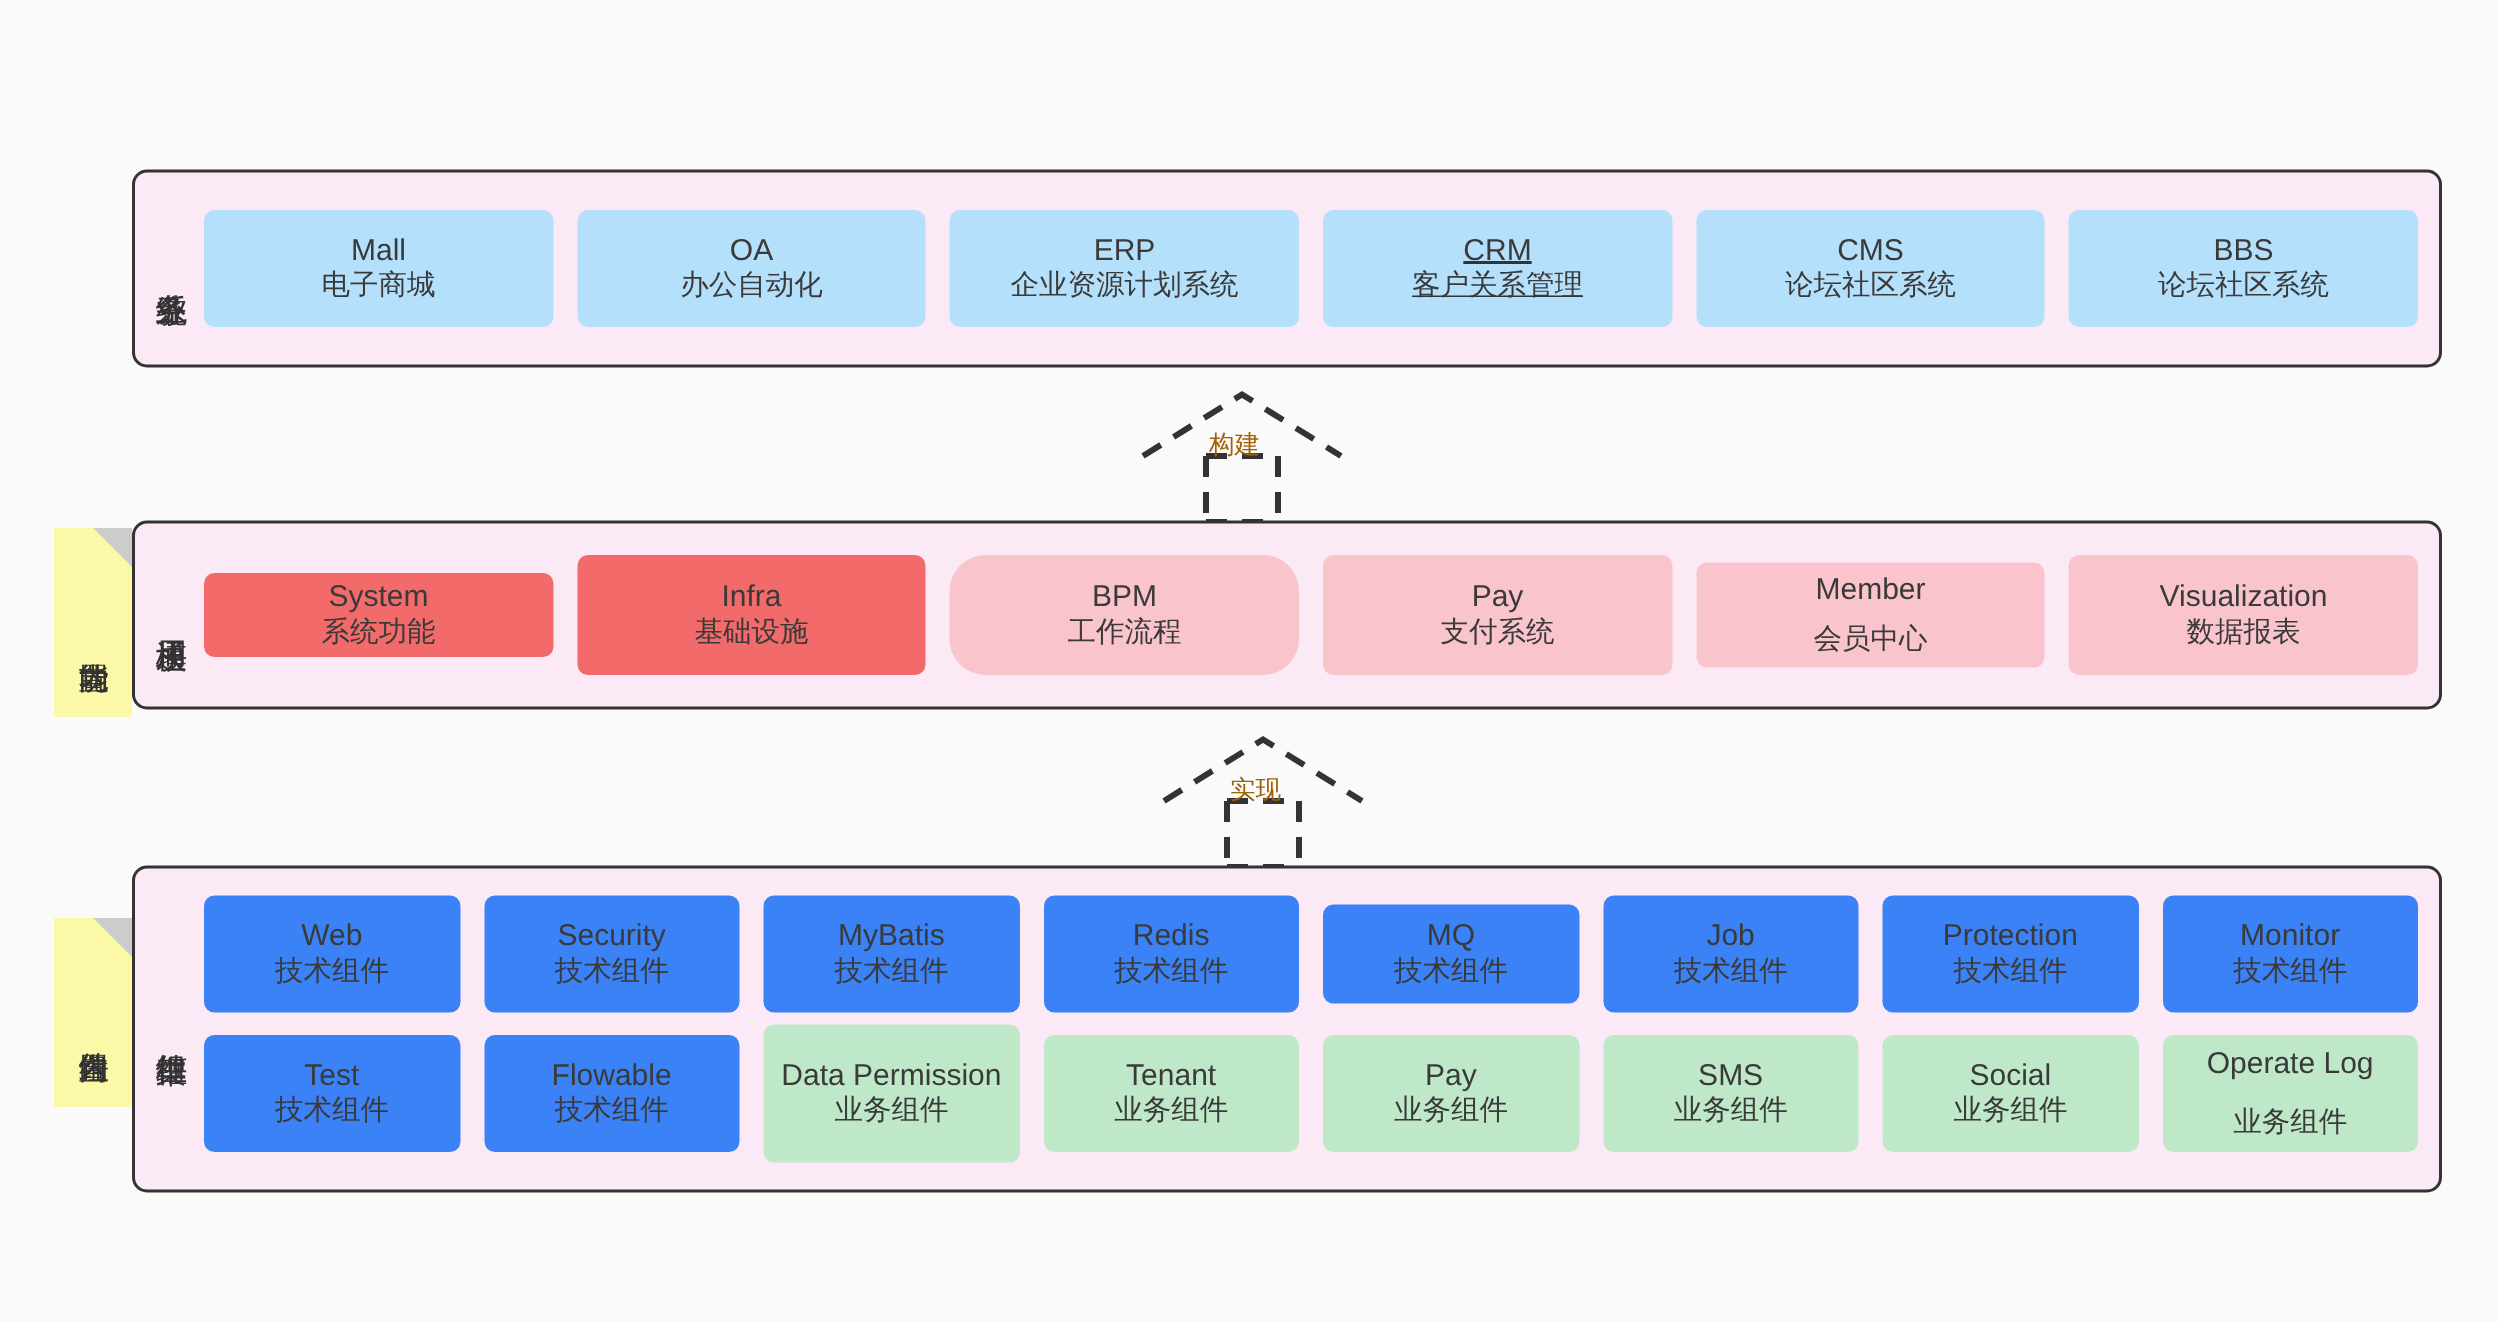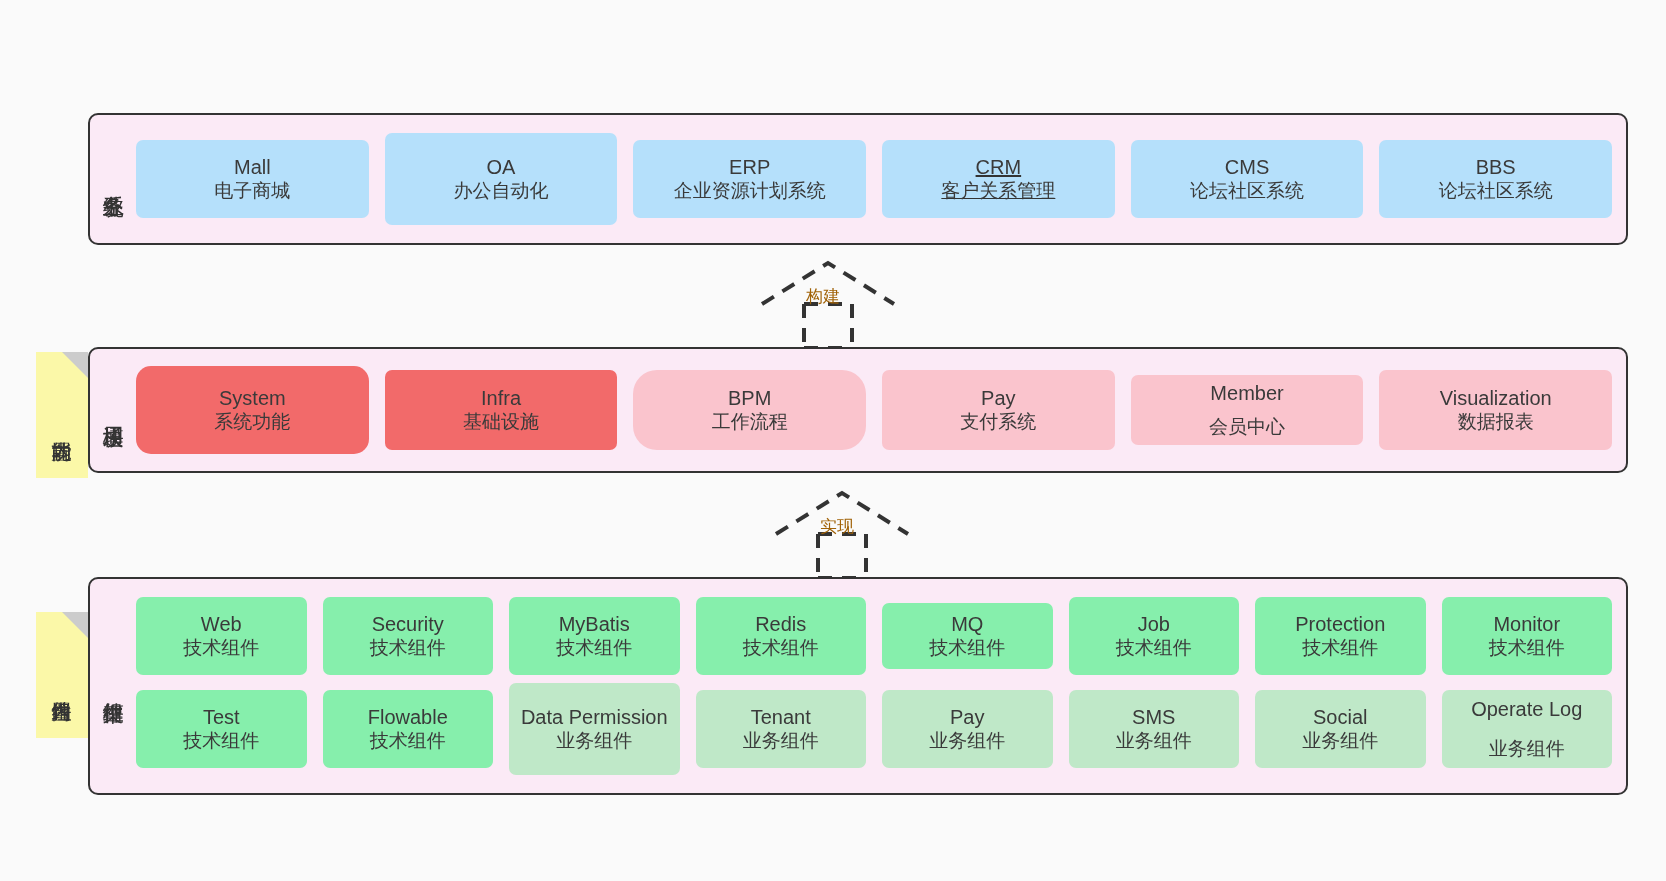--- a/index.html
+++ b/index.html
@@ -84,21 +84,21 @@
     color: #3a3a3a;
   }
   .card .cn {
     font-size: 19px;
     line-height: 1.25;
     color: #3a3a3a;
   }
   .card.blue   { background: #b5e0fb; }
   .card.red    { background: #f26a6a; }
   .card.pink   { background: #fac4cd; }
-  .card.green  { background: #86efac; }
+  .card.green  { background: #3b82f6; }
   .card.lgreen { background: #bfe8c8; }
 
   
   .note {
     position: absolute;
     background: #fbf8a8;
     box-sizing: border-box;
     display: flex;
     align-items: center;
     justify-content: center;
@@ -140,21 +140,21 @@
 <div id="canvas">
 
   <div class="layer" id="layer-business" style="left:88px; top:113px; width:1540px; height:132px;">
     <div class="layer-title">业务系统</div>
     <div class="layer-body">
       <div class="row" id="row-business">
           <div class="card blue" style="height: 78px;">
             <div class="en">Mall</div>
             <div class="cn">电子商城</div>
           </div>
-          <div class="card blue" style="height: 92px;">
+          <div class="card blue" style="height: 78px;">
             <div class="en">OA</div>
             <div class="cn">办公自动化</div>
           </div>
           <div class="card blue" style="height: 78px;">
             <div class="en">ERP</div>
             <div class="cn">企业资源计划系统</div>
           </div>
           <div class="card blue" style="height: 78px; text-decoration: underline;">
             <div class="en">CRM</div>
             <div class="cn">客户关系管理</div>
@@ -180,21 +180,21 @@
   </div>
 
   <div class="note" id="note-common" style="left:36px; top:352px; width:52px; height:126px;">
     <span class="fold"></span>
     <span>内置功能</span>
   </div>
   <div class="layer" id="layer-common" style="left:88px; top:347px; width:1540px; height:126px;">
     <div class="layer-title">通用模块</div>
     <div class="layer-body">
       <div class="row" id="row-common">
-          <div class="card red" style="height: 88px; border-radius: 15px;">
+          <div class="card red" style="height: 56px;">
             <div class="en">System</div>
             <div class="cn">系统功能</div>
           </div>
           <div class="card red" style="height: 80px;">
             <div class="en">Infra</div>
             <div class="cn">基础设施</div>
           </div>
           <div class="card pink" style="height: 80px; border-radius: 24px;">
             <div class="en">BPM</div>
             <div class="cn">工作流程</div>

